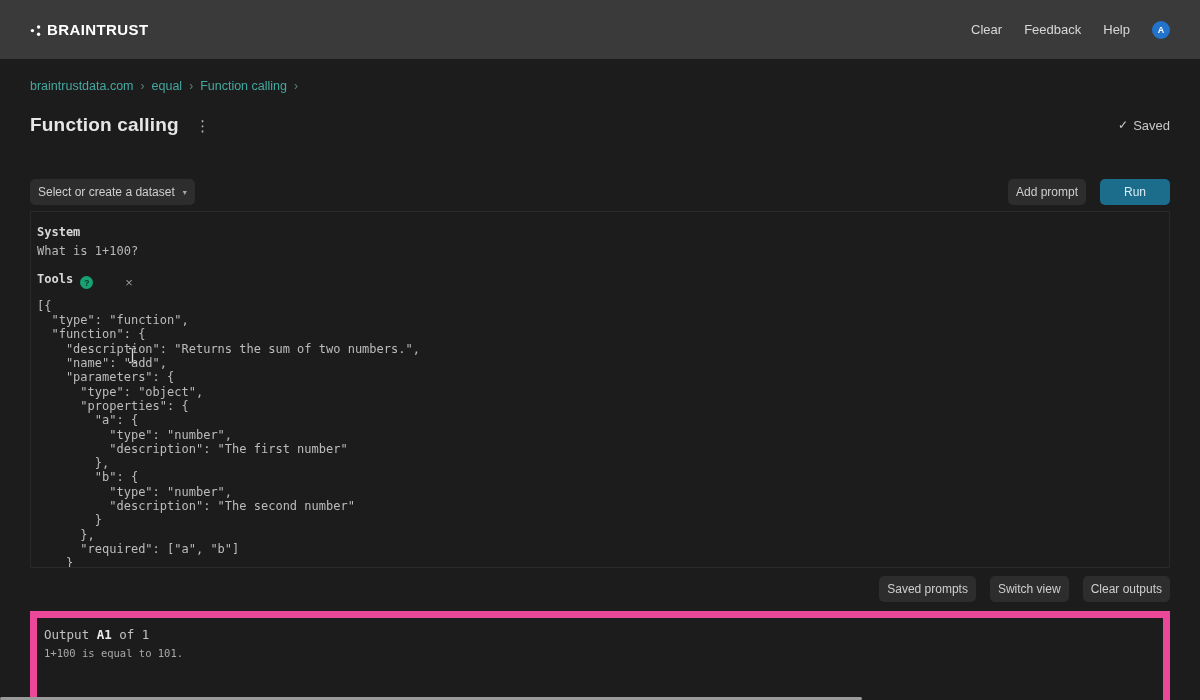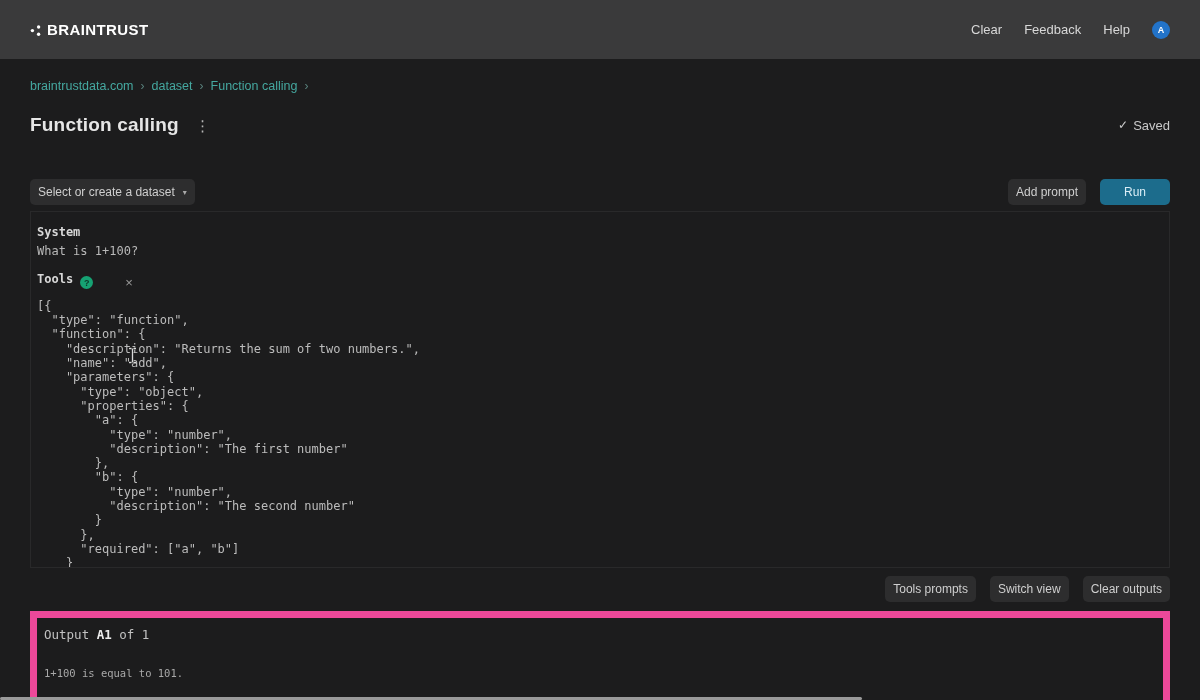--- a/index.html
+++ b/index.html
@@ -86,21 +86,21 @@
   }
   
   .output {
     margin:9px 30px 0; height:99px;
     border:7px solid #ec4899;
     padding:9px 7px;
     font-family:"DejaVu Sans Mono", monospace;
   }
   .output-head { font-size:12.5px; color:#c2c2c2; }
   .output-head .cell { font-weight:700; color:#ececec; }
-  .output-body { margin-top:25px; font-size:10.5px; color:#a9a9a9; }
+  .output-body { margin-top:5px; font-size:10.5px; color:#a9a9a9; }
   
   .hscrollbar {
     position:absolute; left:0; bottom:0; height:3px; width:862px;
     background:#9a9a9a; border-radius:2px; cursor:pointer;
   }
   .text-cursor { position:absolute; left:127px; top:347px; pointer-events:none; }
 </style>
 </head>
 <body>
 
@@ -117,21 +117,21 @@
     <span class="navlink">Clear</span>
     <span class="navlink">Feedback</span>
     <span class="navlink">Help</span>
     <span class="avatar">A</span>
   </nav>
 </header>
 
 <div class="breadcrumb">
   <span class="crumb">braintrustdata.com</span>
   <span class="crumb-sep">›</span>
-  <span class="crumb">dataset</span>
+  <span class="crumb">equal</span>
   <span class="crumb-sep">›</span>
   <span class="crumb">Function calling</span>
   <span class="crumb-sep">›</span>
 </div>
 
 <div class="title-row">
   <h1 class="page-title">Function calling</h1>
   <span class="kebab">⋮</span>
   <span class="saved">
     <span class="check">✓</span>
@@ -183,21 +183,21 @@
 <svg class="text-cursor" width="11" height="17" viewBox="0 0 11 17">
   <g stroke="#0a0a0a" stroke-width="3" fill="none" opacity="0.55">
     <path d="M2 1.5 H4.5 M6.5 1.5 H9 M5.5 1.5 V15.5 M2 15.5 H4.5 M6.5 15.5 H9"></path>
   </g>
   <g stroke="#d9d9d9" stroke-width="1.4" fill="none">
     <path d="M2 1.5 H4.5 M6.5 1.5 H9 M5.5 1.5 V15.5 M2 15.5 H4.5 M6.5 15.5 H9"></path>
   </g>
 </svg>
 
 <div class="actions">
-  <button class="btn">Tools prompts</button>
+  <button class="btn">Saved prompts</button>
   <button class="btn">Switch view</button>
   <button class="btn">Clear outputs</button>
 </div>
 
 <div class="output">
   <div class="output-head">
     <span>Output</span>
     <span class="cell">A1</span>
     <span>of 1</span>
   </div>

